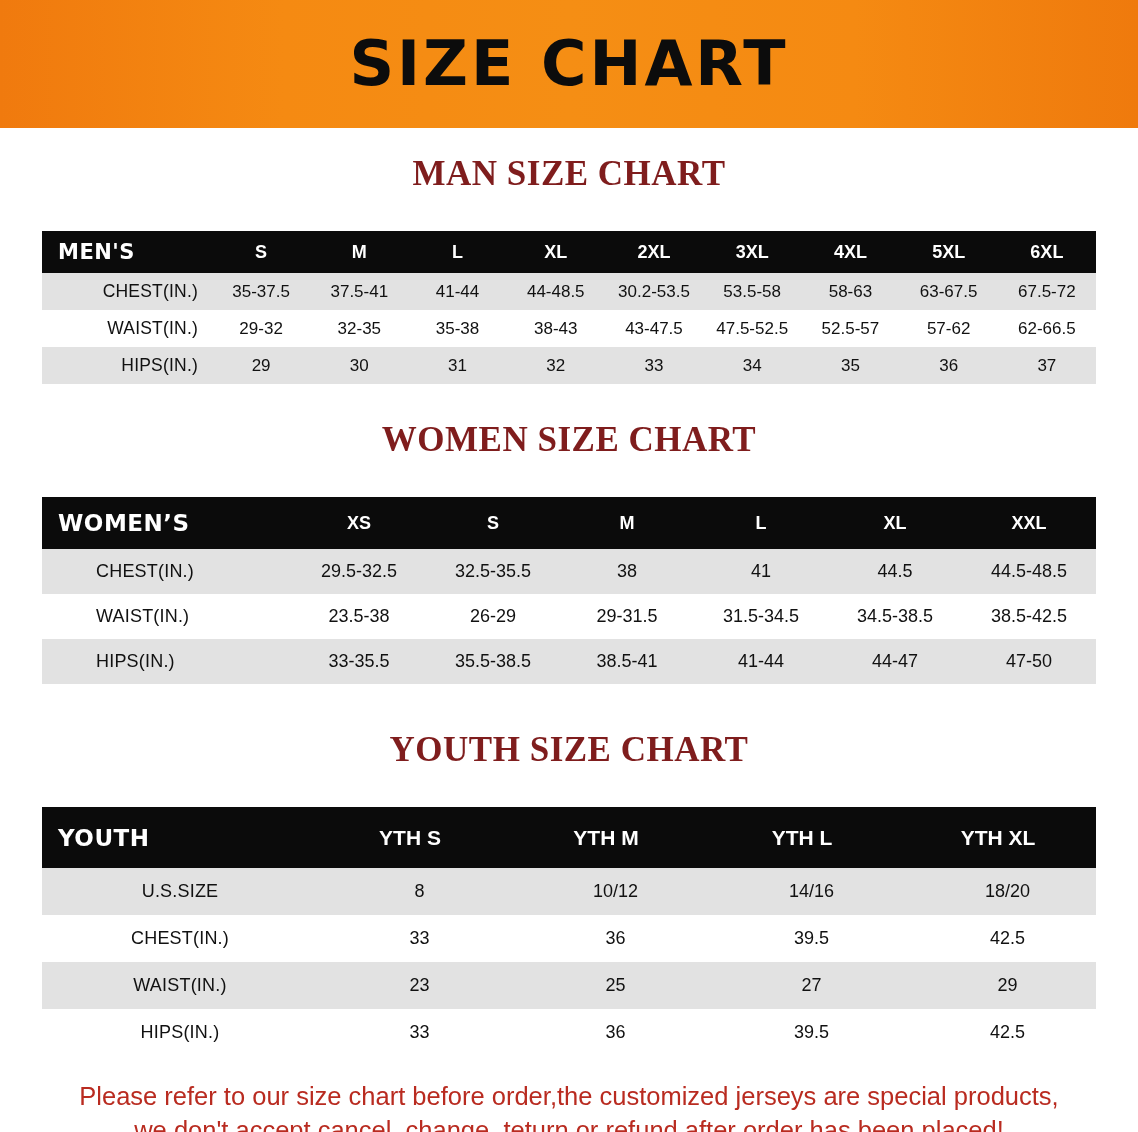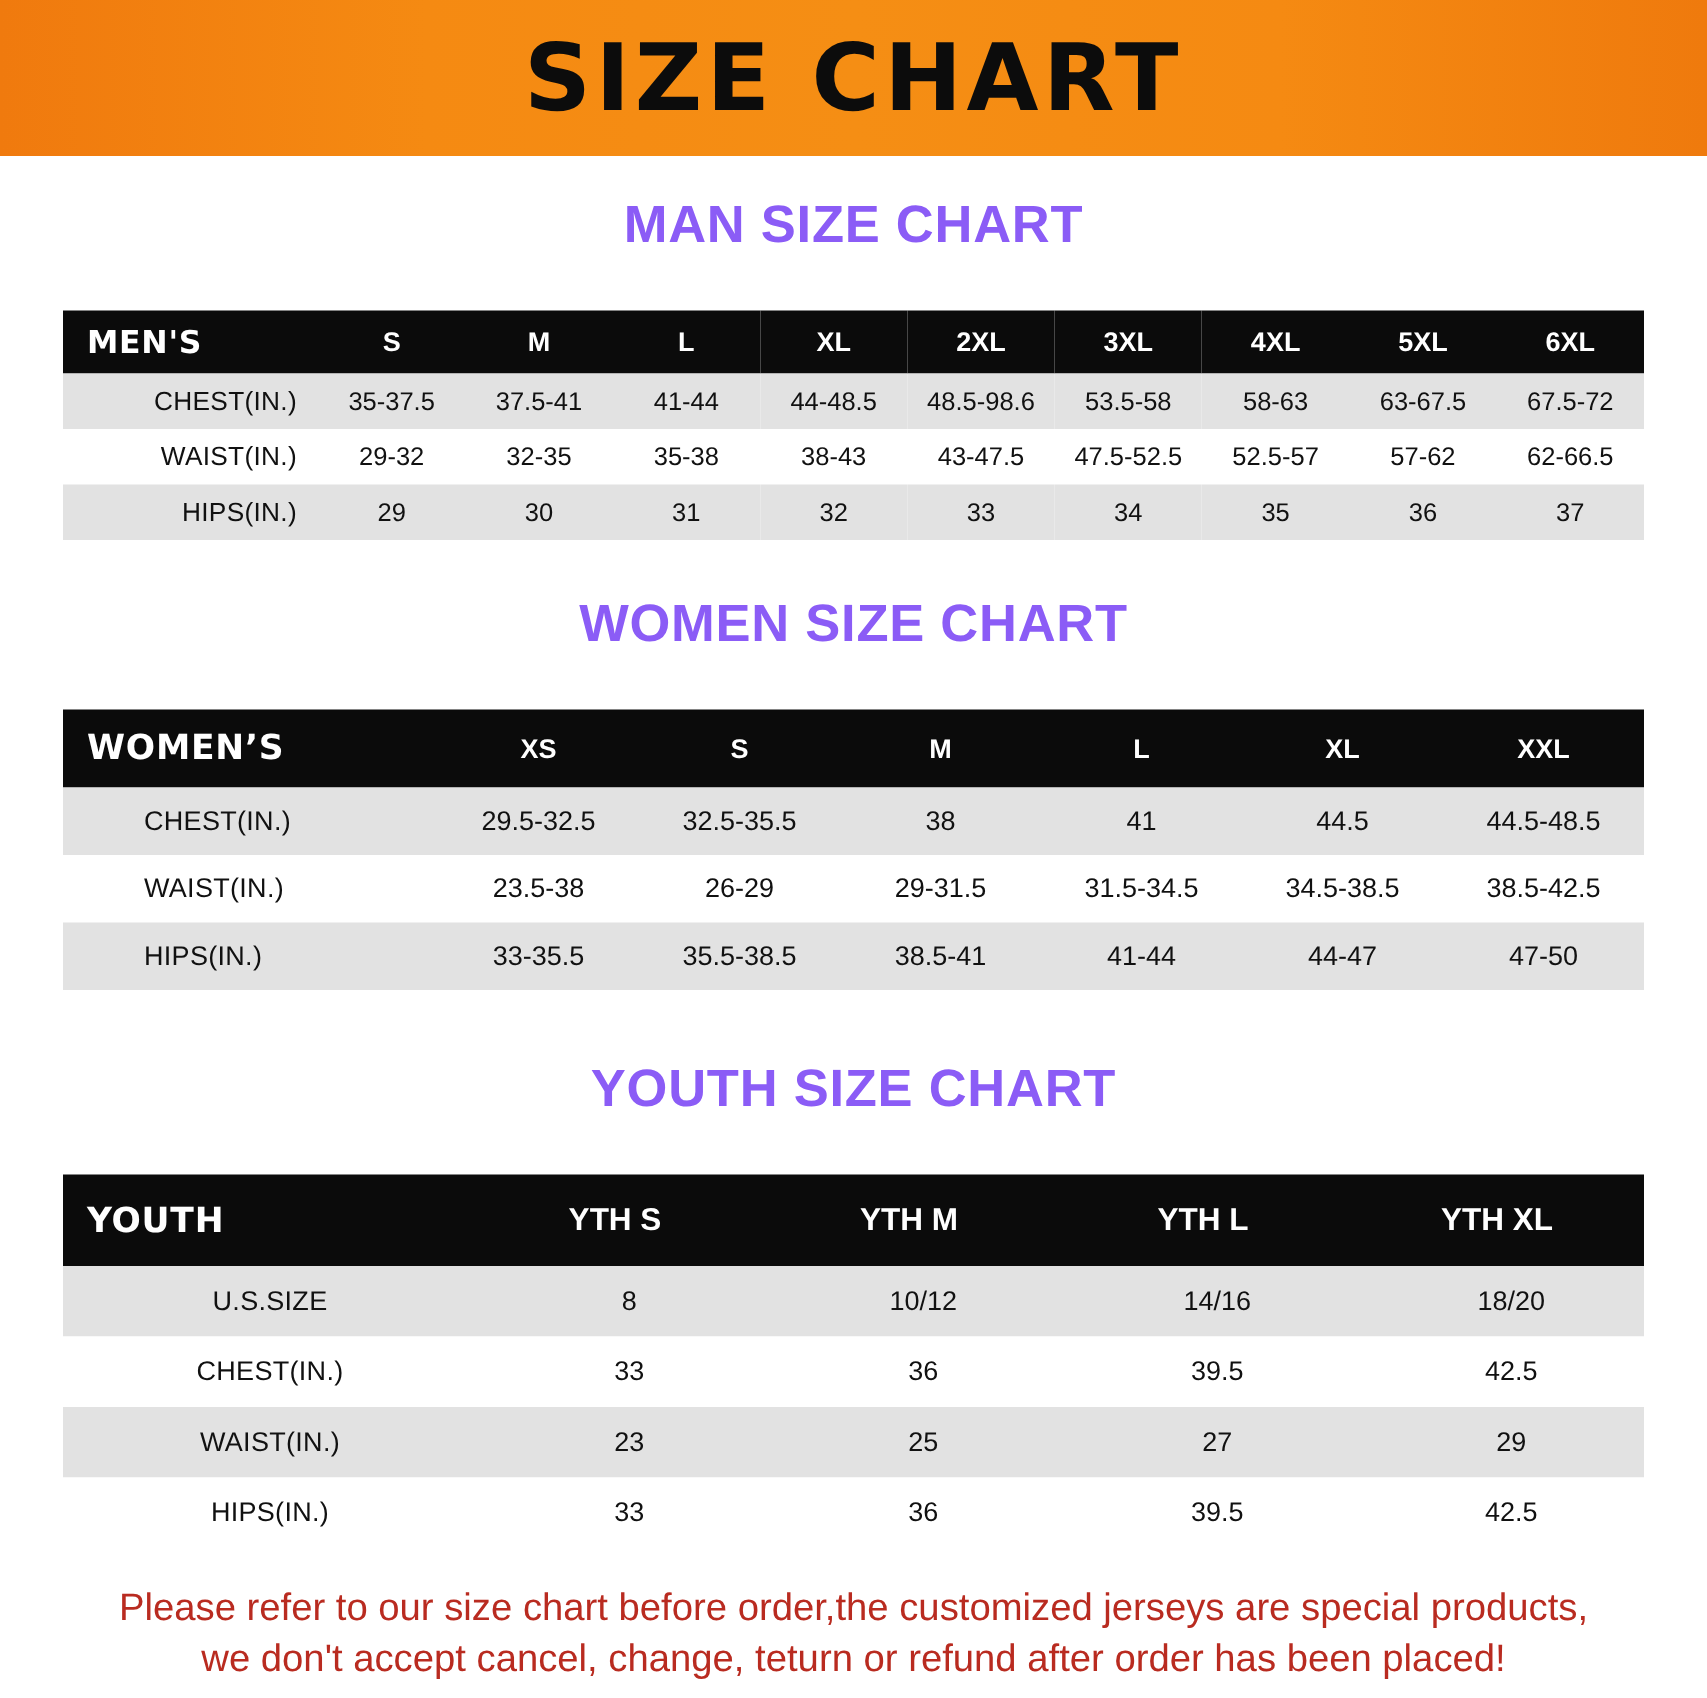--- a/index.html
+++ b/index.html
@@ -11,43 +11,43 @@
     width: 1138px;
     height: 1132px;
     font-family: "Liberation Sans", sans-serif;
     color: #000;
     overflow: hidden;
     position: relative;
   }
 
   
   .banner {
-    height: 104px;
+    height: 128px;
     background: linear-gradient(90deg, #f07a0e 0%, #f58a12 25%, #f58e14 50%, #f58a12 75%, #ef7a0d 100%);
     display: flex;
     align-items: center;
     justify-content: center;
   }
   .banner-title {
     font-family: "DejaVu Sans", sans-serif;
     font-weight: 900;
     font-size: 62px;
     letter-spacing: 3px;
     color: #0c0c0c;
     line-height: 1;
   }
 
   
   .section-title {
     text-align: center;
-    font-family: Liberation Sans, sans-serif;
+    font-family: Liberation Serif, serif;
     font-weight: 900;
     font-size: 35px;
     letter-spacing: 0.5px;
-    color: #8b5cf6;
+    color: #7f1d1d;
   }
   .t-man    { margin: 26px 0 22px 0; }
   .t-women  { margin: 36px 0 22px 0; }
   .t-youth  { margin: 46px 0 26px 0; }
 
   
   .table-wrap {
     width: 1054px;
     margin: 0 auto;
   }
@@ -162,21 +162,21 @@
           <th class="hdr-size">6XL</th>
         </tr>
     </thead>
     <tbody id="men-body">
         <tr class="shade">
           <td class="rowlabel">CHEST(IN.)</td>
           <td>35-37.5</td>
           <td>37.5-41</td>
           <td>41-44</td>
           <td>44-48.5</td>
-          <td>48.5-98.6</td>
+          <td>30.2-53.5</td>
           <td>53.5-58</td>
           <td>58-63</td>
           <td>63-67.5</td>
           <td>67.5-72</td>
         </tr>
         <tr class="plain">
           <td class="rowlabel">WAIST(IN.)</td>
           <td>29-32</td>
           <td>32-35</td>
           <td>35-38</td>

